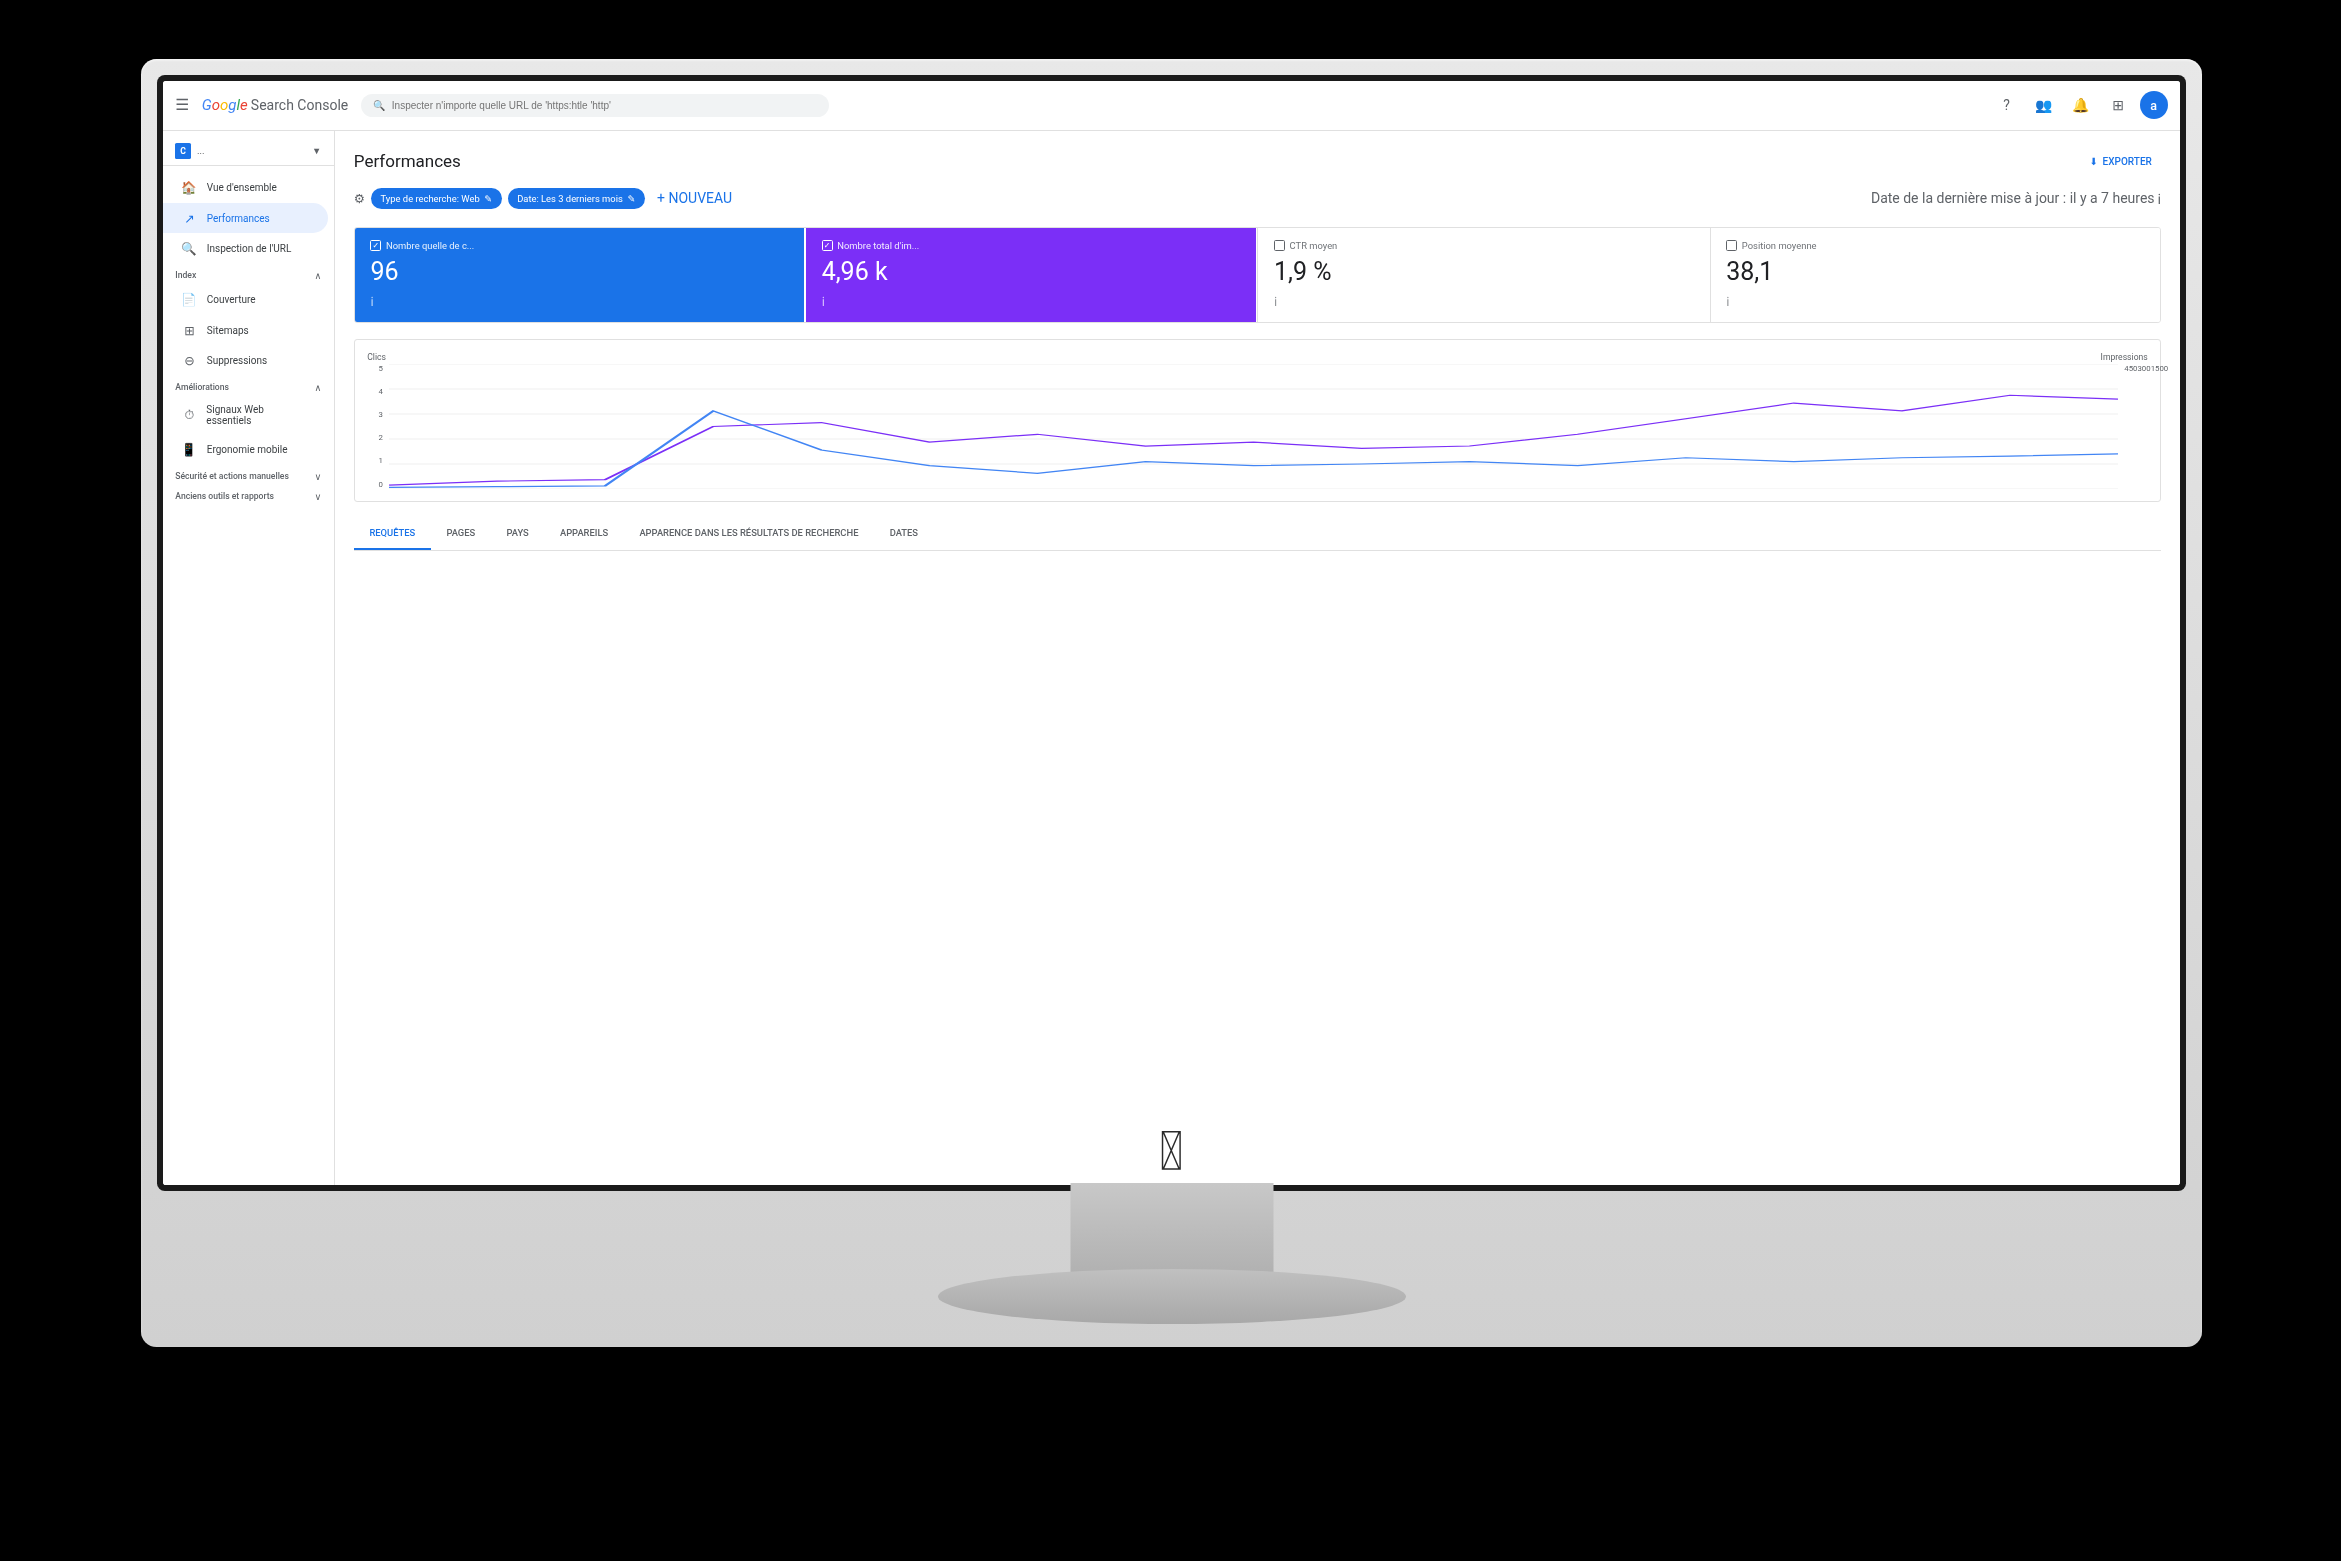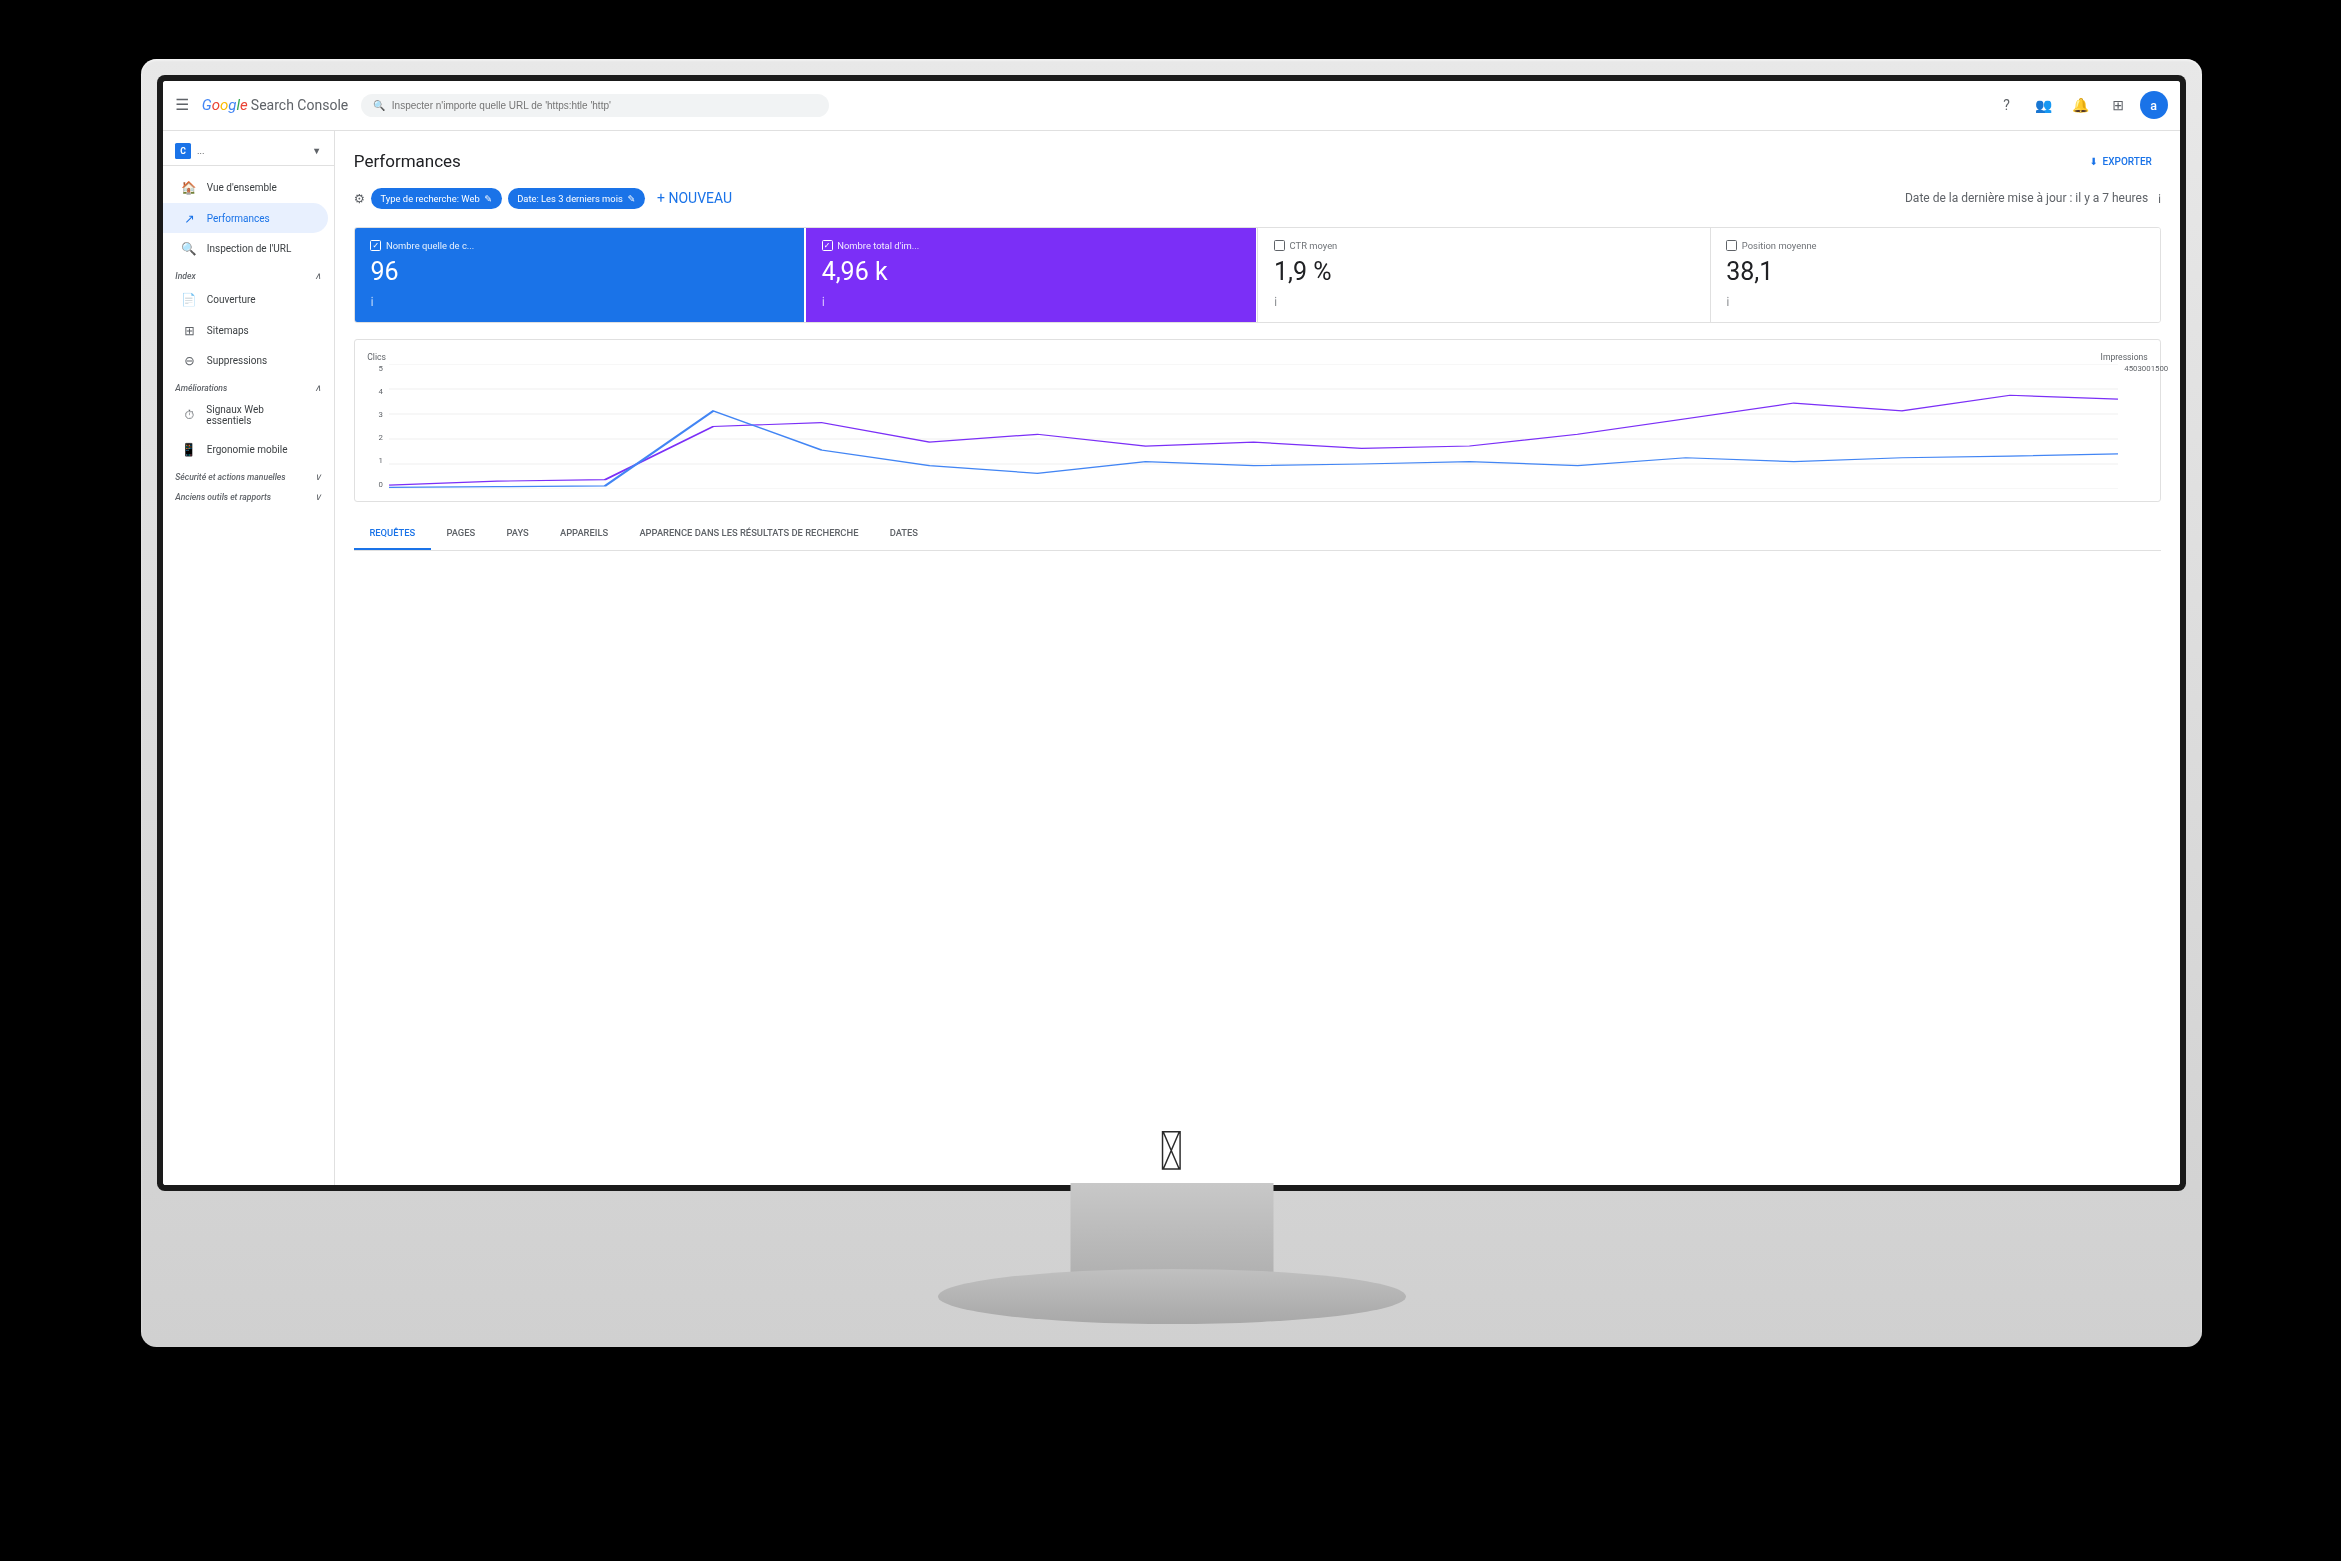--- a/index.html
+++ b/index.html
@@ -232,23 +232,22 @@
     .sidebar-item.active .sidebar-item-icon { color: #1a73e8; }
     .sidebar-item-icon {
       font-size: 12.5px;
       color: #5f6368;
       width: 15.6px;
       text-align: center;
     }
     .sidebar-section {
       padding: 6.2px 12.5px 3.1px;
       display: flex;
-      align-items: flex-end;
+      align-items: flex-start;
       justify-content: space-between;
-      font-style: italic;
     }
     .sidebar-section-title {
       font-size: 8.6px;
       font-weight: 500;
       color: #5f6368;
       text-transform: none;
     }
     .sidebar-section-chevron {
       font-size: 9.4px;
       color: #5f6368;
@@ -312,25 +311,25 @@
       align-items: flex-start;
       gap: 3.1px;
       color: #1a73e8;
       font-size: 14px;
       cursor: pointer;
       padding: 4.7px 6.2px;
       border-radius: 3.1px;
     }
     .filter-date {
       margin-left: auto;
-      font-size: 12px;
-      color: #5f6368;
-      display: flex;
-      align-items: center;
-      gap: 10px;
+      font-size: 14px;
+      color: #5f6368;
+      display: flex;
+      align-items: center;
+      gap: 3px;
     }
 
     
     .metrics-row {
       display: flex;
       gap: 1.6px;
       margin-bottom: 15.6px;
       border: 0.8px solid #e0e0e0;
       border-radius: 3.1px;
       overflow: hidden;

